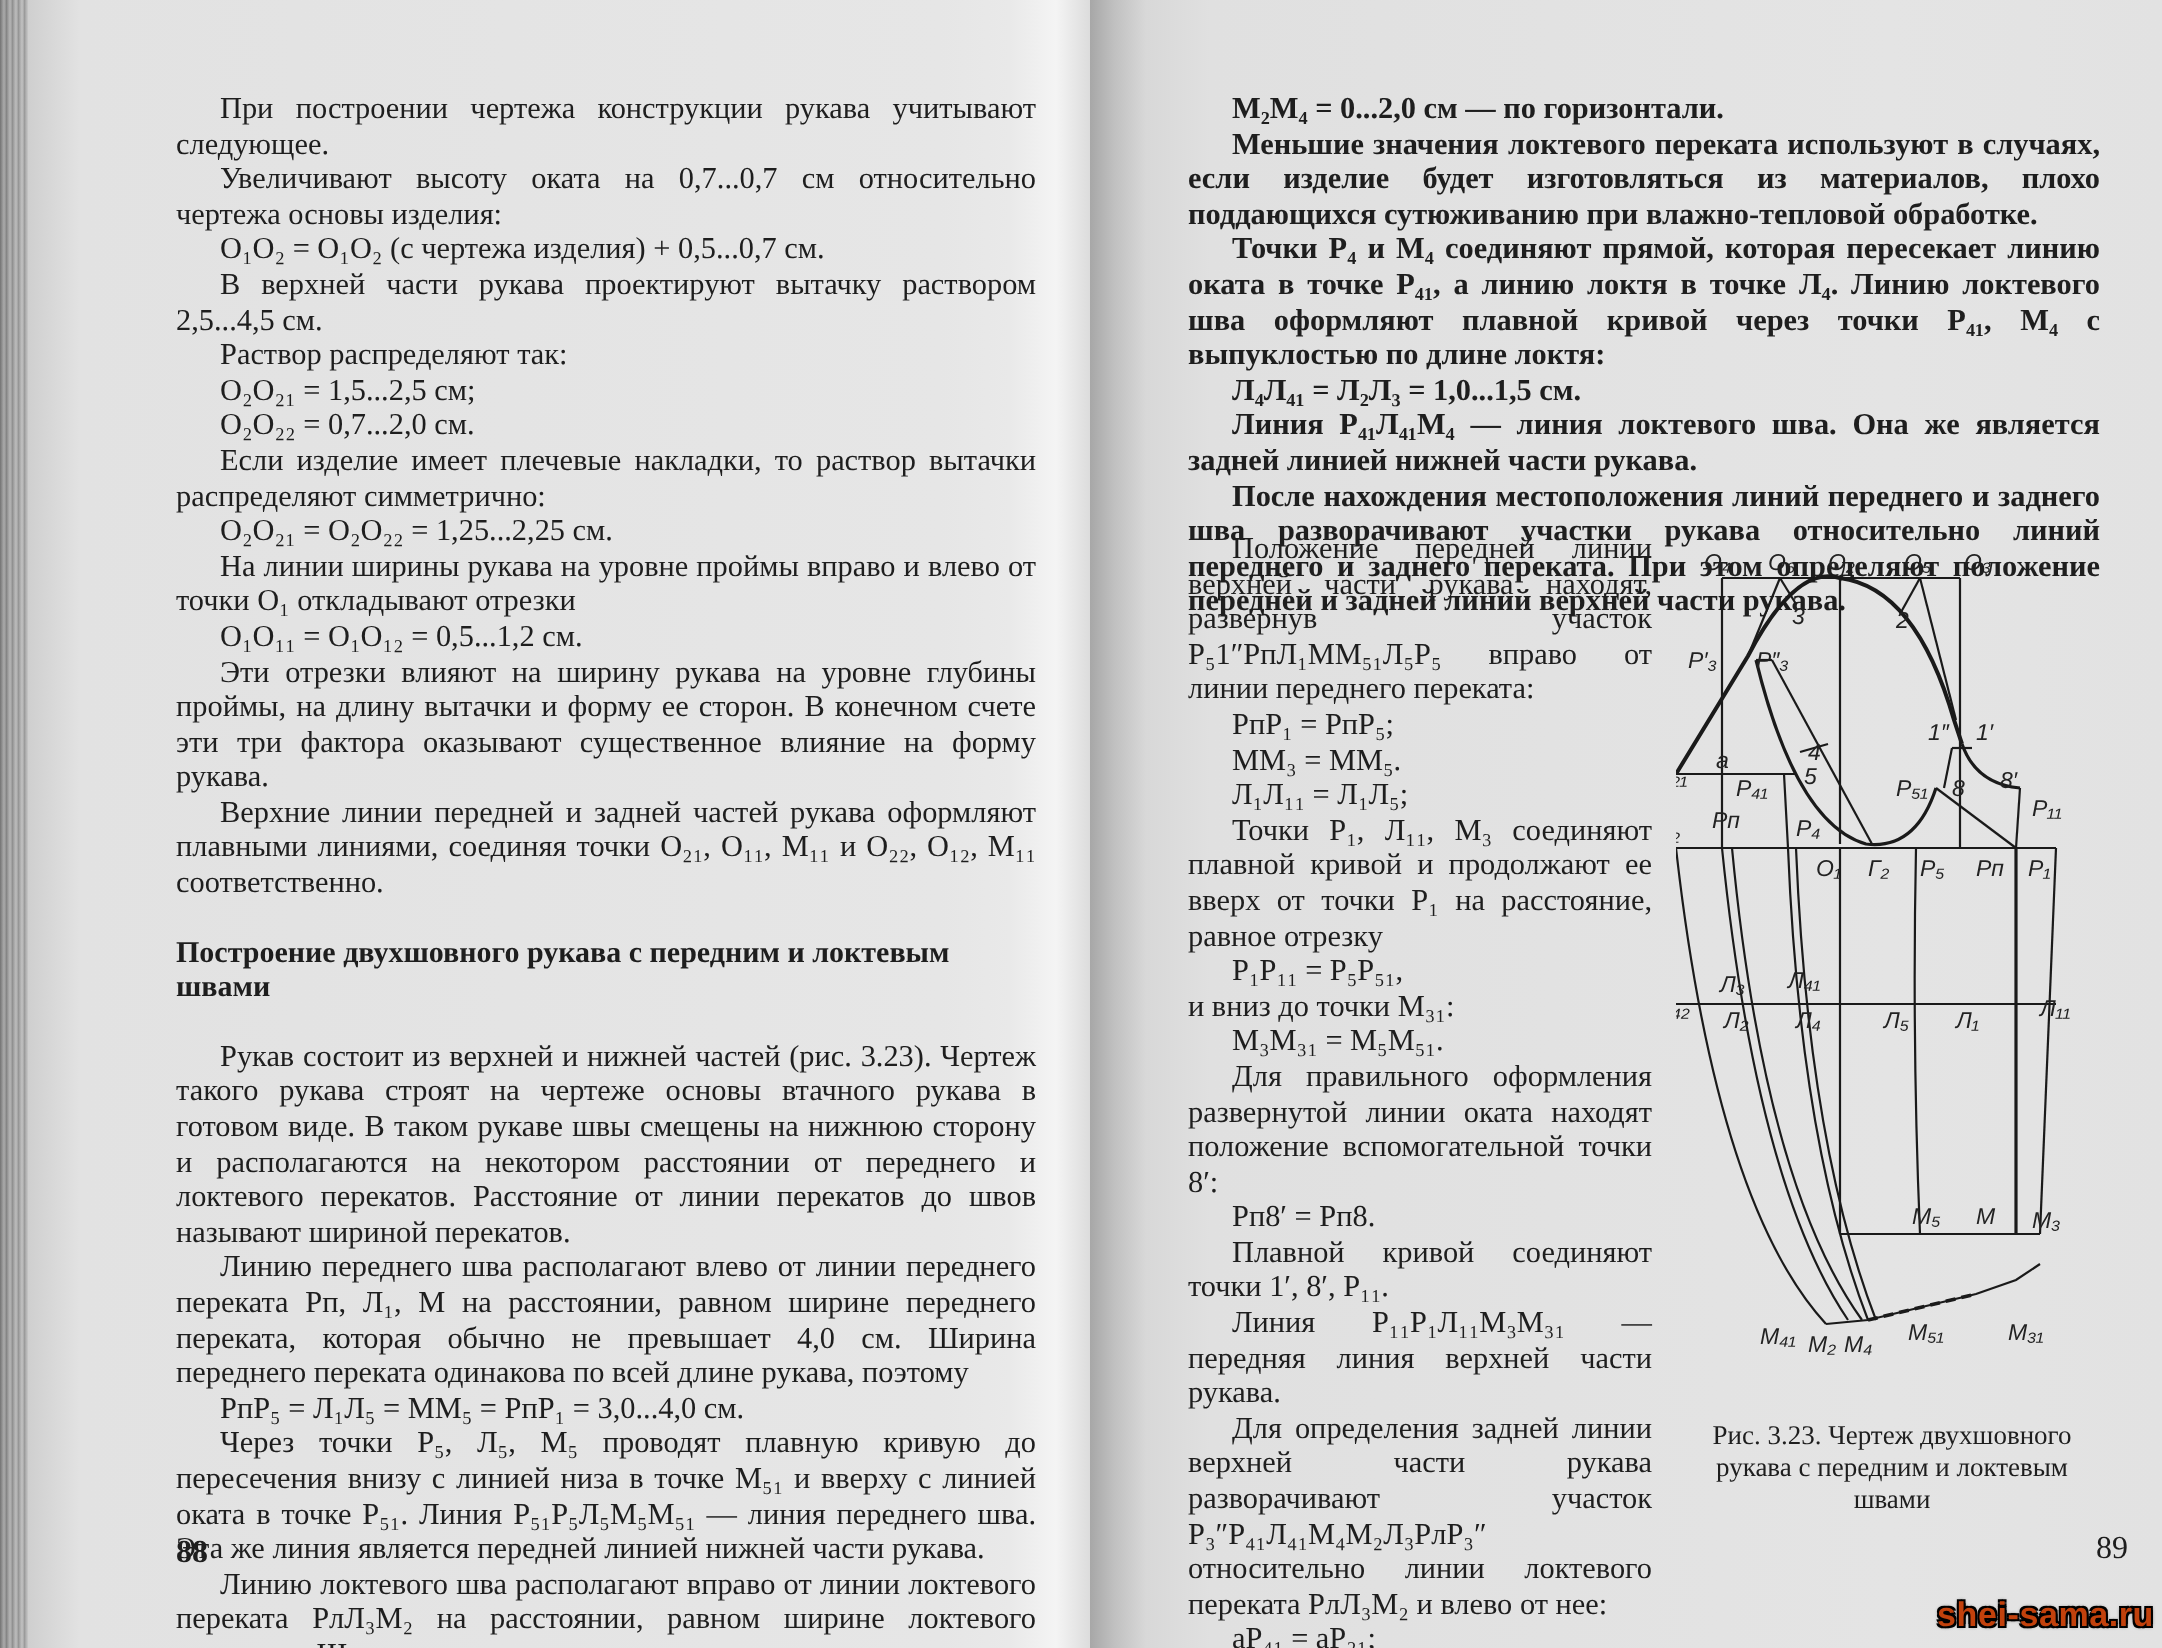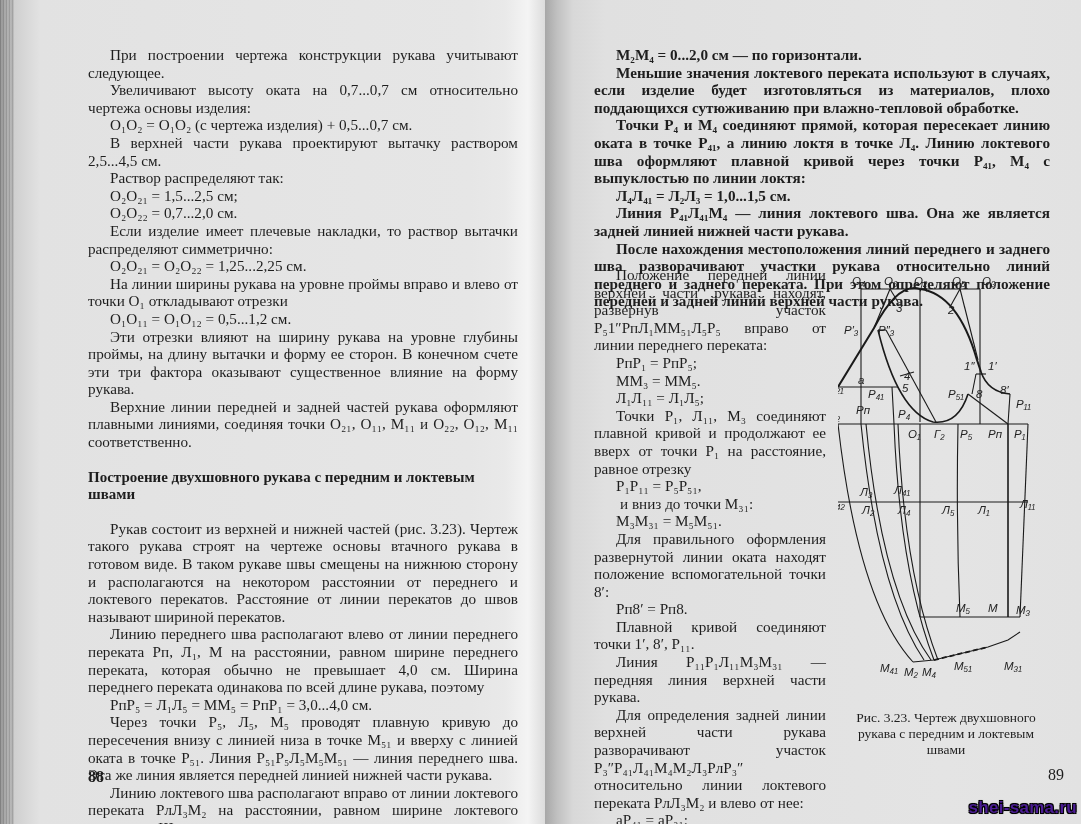--- a/index.html
+++ b/index.html
@@ -19,39 +19,39 @@
     background: repeating-linear-gradient(to right, #6a6a6a 0px, #9a9a9a 1px, #c2c2c2 2px, #8a8a8a 3px);
     opacity: .55;
   }
   .page-right {
     position: absolute; left: 545px; top: 0; width: 536px; height: 824px;
     background: linear-gradient(to right, #a7a7a7 0px, #c0c0c0 12px, #d8d8d8 28px, #e0e0e0 60px, #e4e4e4 400px, #e2e2e2 536px);
   }
   .col { position: absolute; font-size: 15.2px; line-height: 17.6px; }
   .col p { margin: 0; text-indent: 22px; text-align: justify; }
   .col p.eq { text-indent: 22px; text-align: left; }
-  .col p.flush { text-indent: 0; margin-left: 26px; }
+  .col p.flush { text-indent: 0; }
   .col h3 { margin: 18px 0 16px 0; font-size: 15px; font-weight: bold; }
   .left-text { left: 88px; top: 46px; width: 430px; }
   .right-text { left: 594px; top: 46px; width: 456px; font-weight: bold; }
   .right-narrow { left: 594px; top: 266px; width: 232px; }
   .page-num { position: absolute; font-size: 16px; }
   .pn-left { left: 88px; top: 768px; font-weight: bold; }
   .pn-right { left: 1028px; top: 766px; margin-left: 20px; }
   .figure { position: absolute; left: 838px; top: 272px; width: 226px; height: 420px; }
   .figure svg { width: 100%; height: 100%; }
   .lbl { font-family: "Liberation Sans", "DejaVu Sans", sans-serif; font-size: 11.5px; fill: #222; font-style: italic; }
   .caption {
     position: absolute; left: 840px; top: 710px; width: 212px;
     font-size: 13.5px; line-height: 16px; text-align: center;
   }
   .watermark {
     position: absolute; right: 4px; bottom: 6px;
     font-family: "Liberation Sans", "DejaVu Sans", sans-serif; font-weight: bold; font-size: 17px;
-    color: #4c1d95; letter-spacing: .3px;
+    color: #c2410c; letter-spacing: .3px;
     text-shadow: -1px -1px 0 #000, 1px -1px 0 #000, -1px 1px 0 #000, 1px 1px 0 #000, 0 0 2px #000;
   }
 </style>
 </head>
 <body>
 
 <div class="spread">
   <div class="page-left"></div>
   <div class="page-right"></div>
 
@@ -75,21 +75,21 @@
     <p class="eq">PпP₅ = Л₁Л₅ = MM₅ = PпP₁ = 3,0...4,0 см.</p>
     <p>Через точки P₅, Л₅, M₅ проводят плавную кривую до пересечения внизу с линией низа в точке M₅₁ и вверху с линией оката в точке P₅₁. Линия P₅₁P₅Л₅M₅M₅₁ — линия переднего шва. Эта же линия является передней линией нижней части рукава.</p>
     <p>Линию локтевого шва располагают вправо от линии локтевого переката PлЛ₃M₂ на расстоянии, равном ширине локтевого переката. Ширина локтевого переката неодинакова по длине рукава. Вверху рукава она больше, внизу — меньше:</p>
 
   </div>
   <div class="page-num pn-left">88</div>
 
   <div class="col right-text">
     <p class="eq">M₂M₄ = 0...2,0 см — по горизонтали.</p>
     <p>Меньшие значения локтевого переката используют в случаях, если изделие будет изготовляться из материалов, плохо поддающихся сутюживанию при влажно-тепловой обработке.</p>
-    <p>Точки P₄ и M₄ соединяют прямой, которая пересекает линию оката в точке P₄₁, а линию локтя в точке Л₄. Линию локтевого шва оформляют плавной кривой через точки P₄₁, M₄ с выпуклостью по линии локтя:</p>
+    <p>Точки P₄ и M₄ соединяют прямой, которая пересекает линию оката в точке P₄₁, а линию локтя в точке Л₄. Линию локтевого шва оформляют плавной кривой через точки P₄₁, M₄ с выпуклостью по длине локтя:</p>
     <p class="eq">Л₄Л₄₁ = Л₂Л₃ = 1,0...1,5 см.</p>
     <p>Линия P₄₁Л₄₁M₄ — линия локтевого шва. Она же является задней линией нижней части рукава.</p>
     <p>После нахождения местоположения линий переднего и заднего шва разворачивают участки рукава относительно линий переднего и заднего переката. При этом определяют положение передней и задней линий верхней части рукава.</p>
   </div>
 
   <div class="col right-narrow">
     <p>Положение передней линии верхней части рукава находят, развернув участок P₅1″PпЛ₁MM₅₁Л₅P₅ вправо от линии переднего переката:</p>
     <p class="eq">PпP₁ = PпP₅;</p>
     <p class="eq">MM₃ = MM₅.</p>
     <p class="eq">Л₁Л₁₁ = Л₁Л₅;</p>

